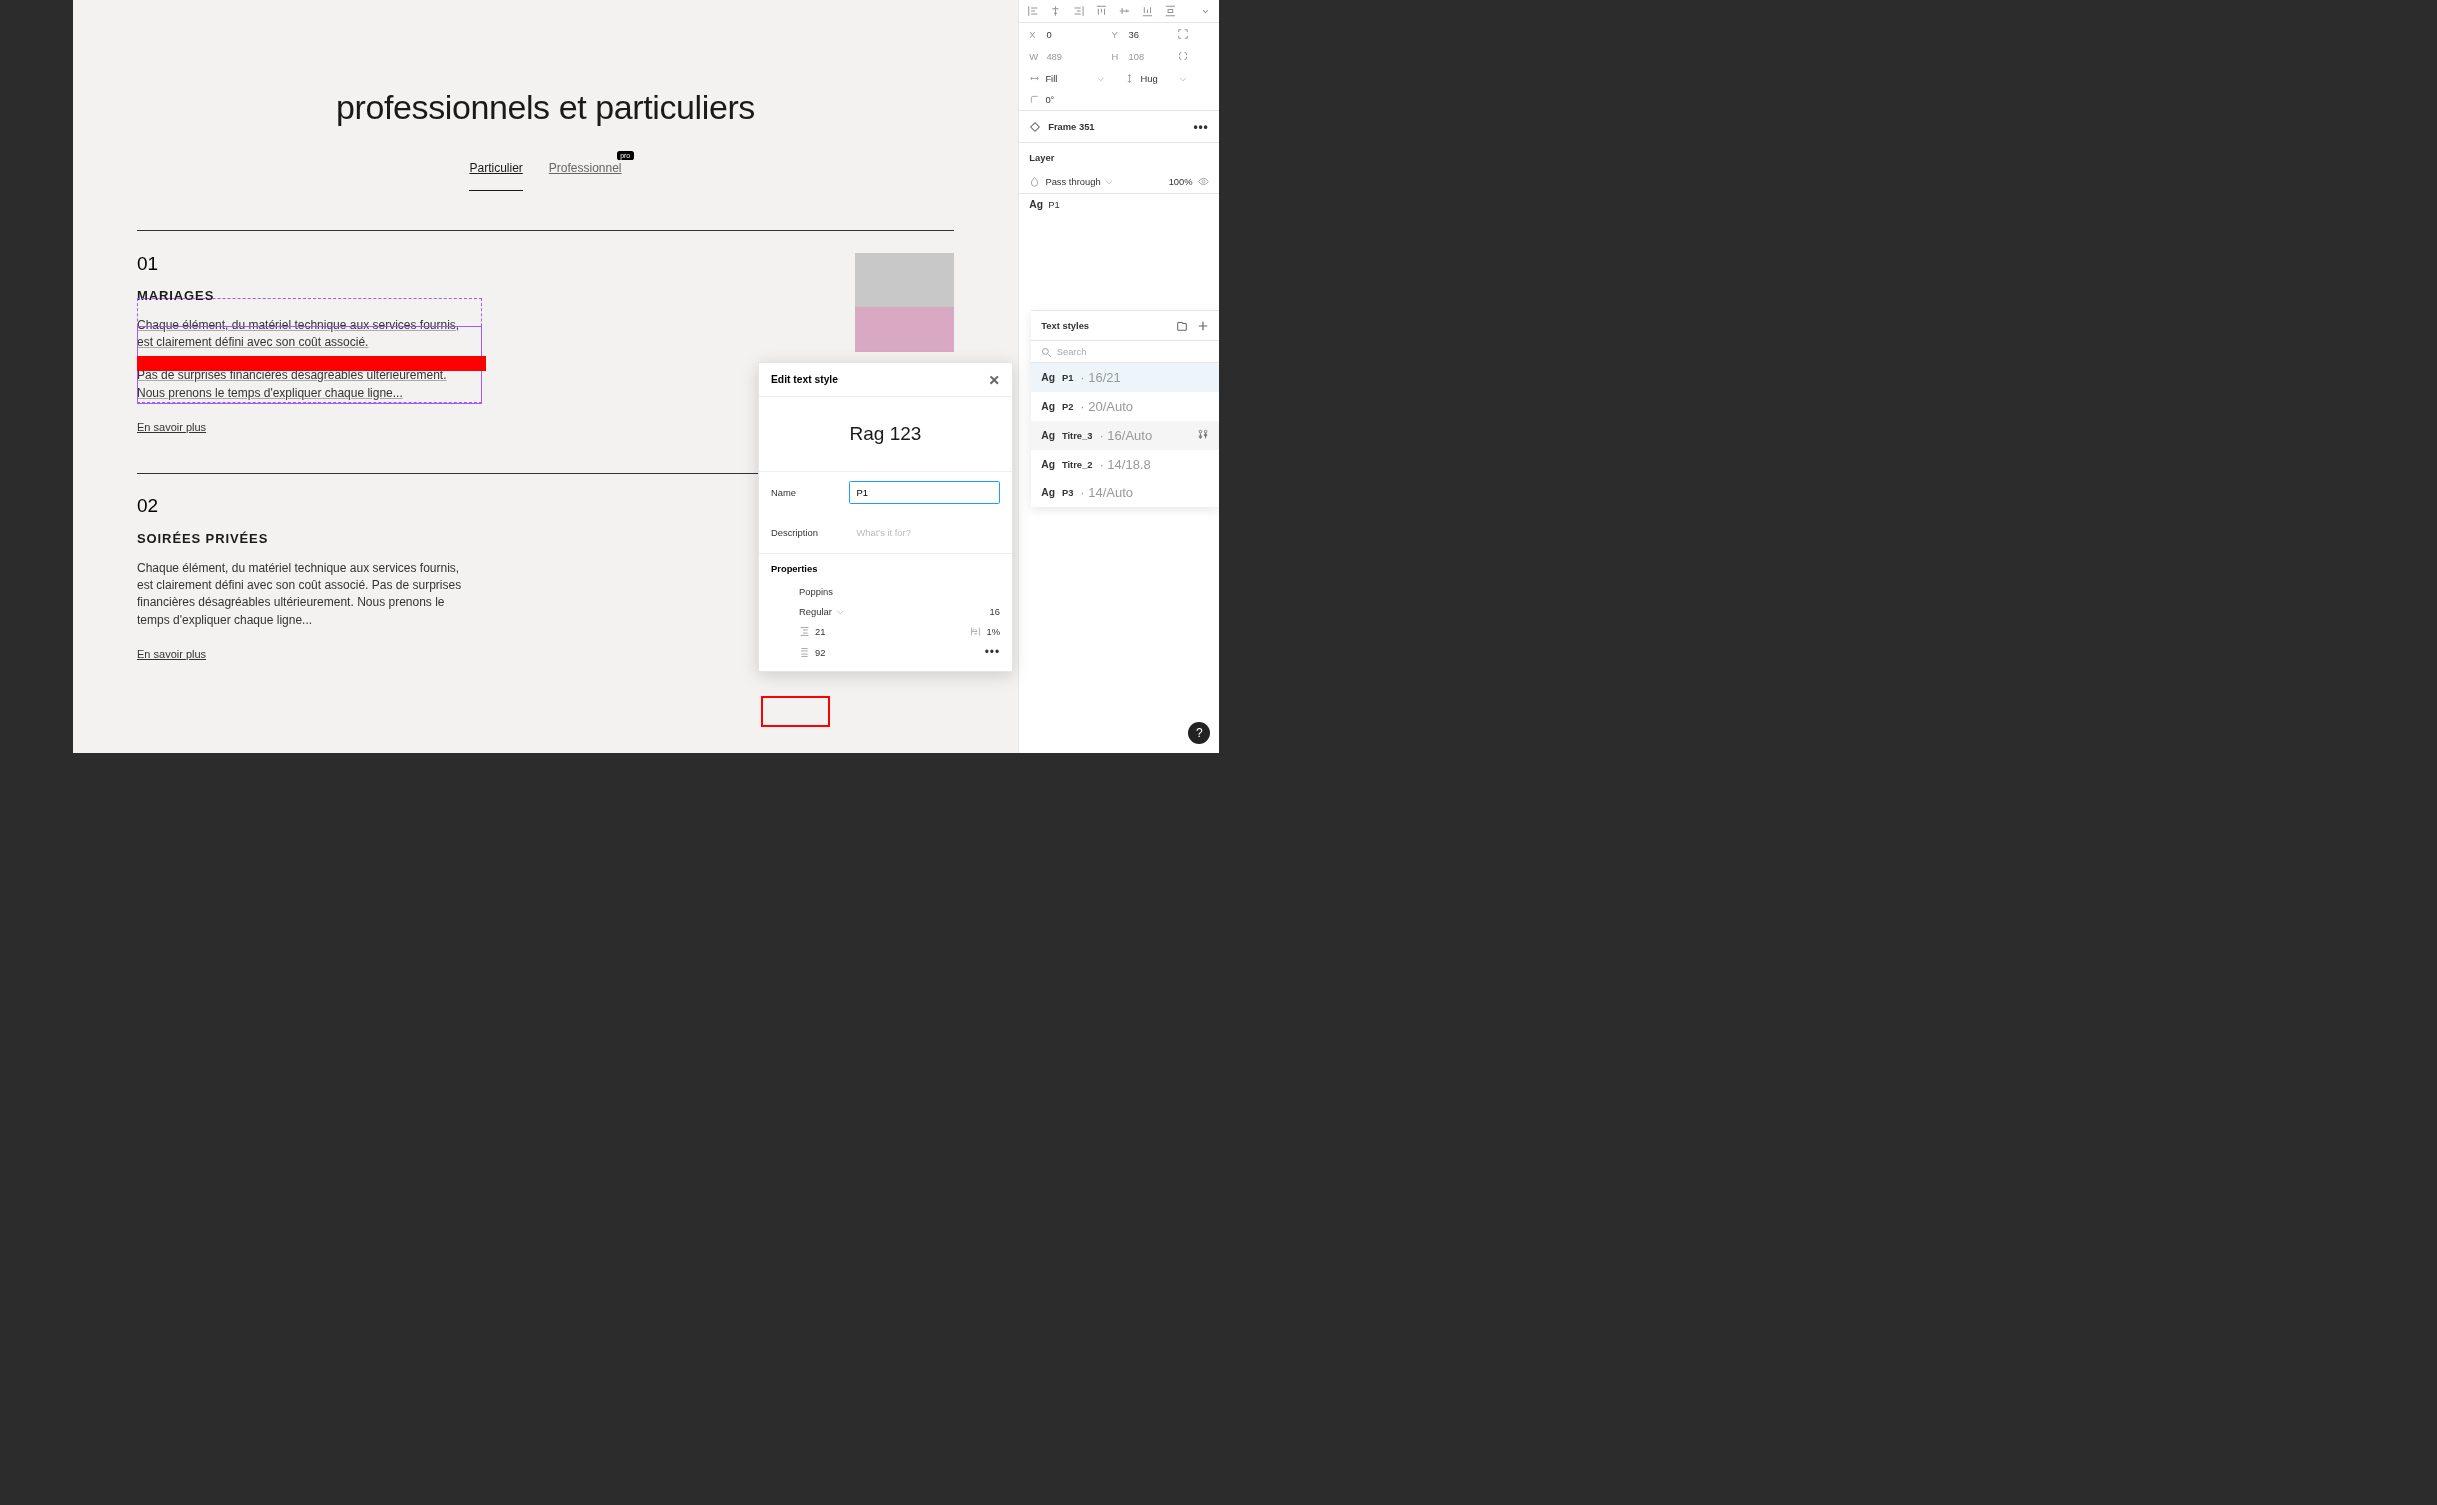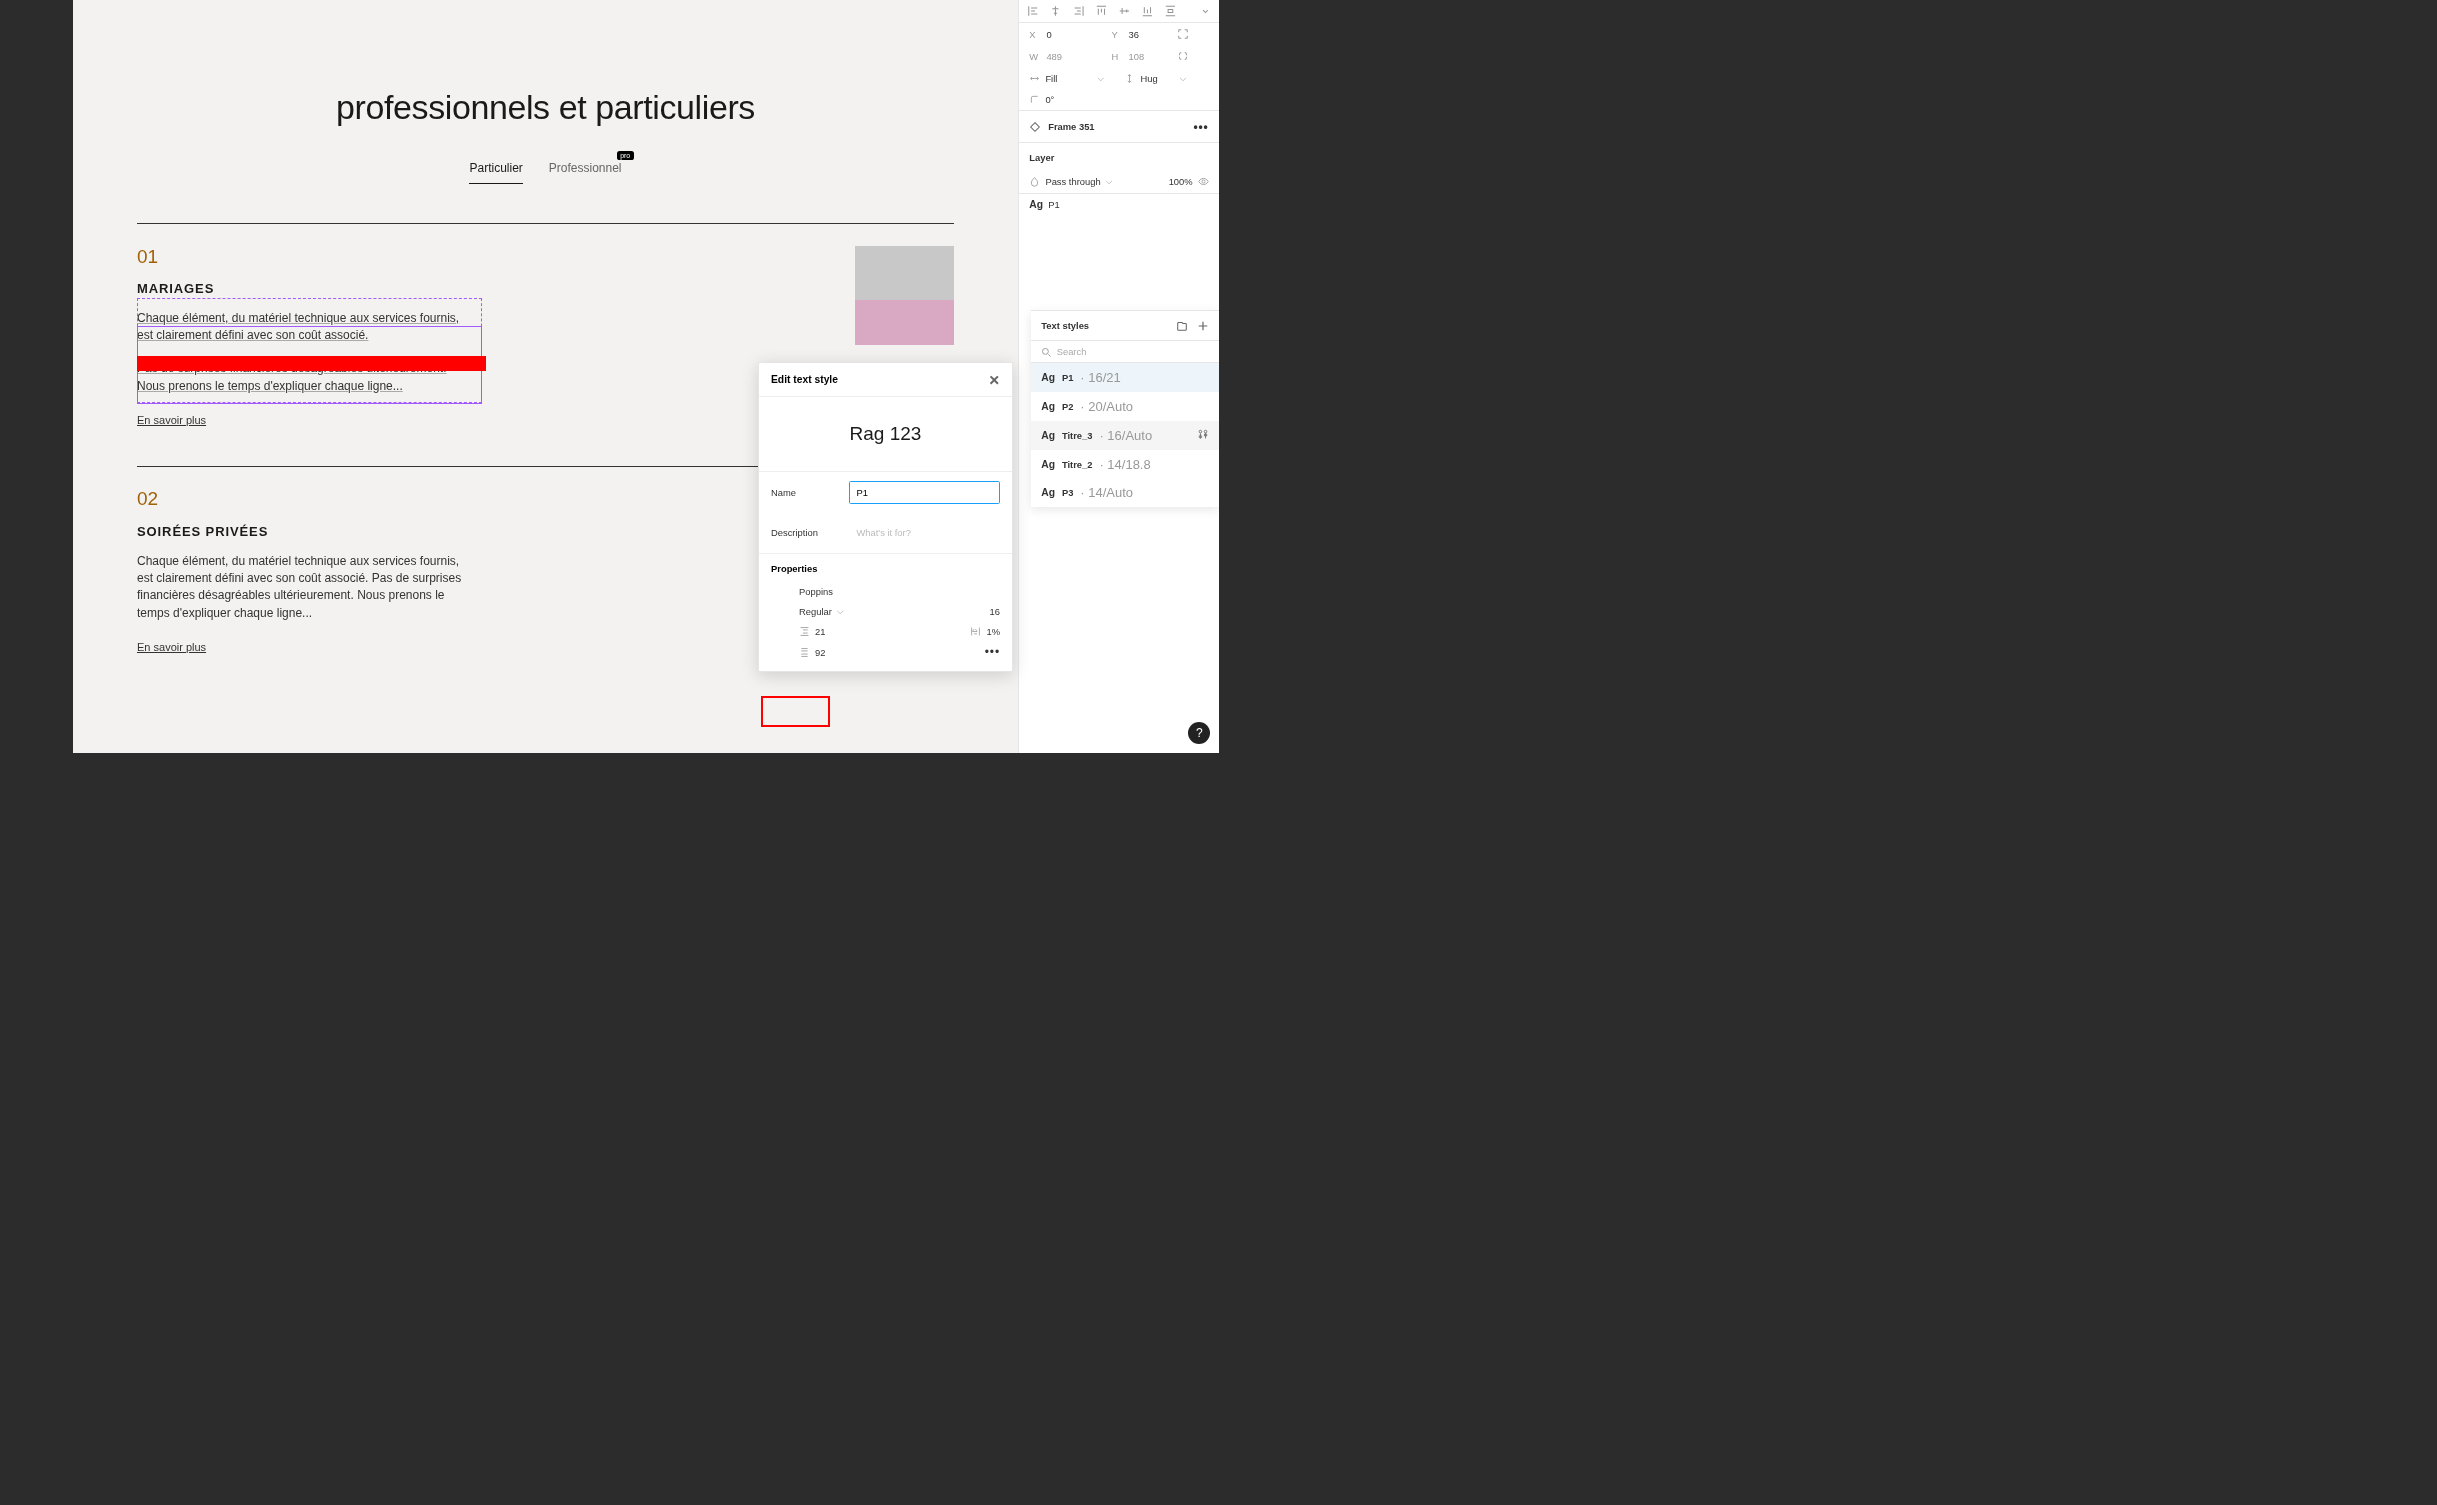--- a/index.html
+++ b/index.html
@@ -11,27 +11,27 @@
 
 .canvas { position: absolute; left: 73px; top: 0; right: 201px; height: 100%; background: #f3f2f0; overflow: hidden; }
 
 
 .right-panel { position: absolute; right: 0; top: 0; width: 201px; height: 100%; background: #fff; border-left: 0.9px solid #e6e6e6; font-size: 9.4px; color: #333; }
 
 
 .big-title { font-size: 34px; font-weight: 500; text-align: center; color: #1a1a1a; margin-top: 47px; line-height: 1.18; letter-spacing: -0.4px; }
 
 .tabs { display: flex; justify-content: center; gap: 26px; margin-top: 34px; }
-.tab { font-size: 12px; color: #666; padding-bottom: 8px; position: relative; }
+.tab { font-size: 12px; color: #666; padding-bottom: 15px; position: relative; text-decoration: underline; }
 .tab.active { color: #1a1a1a; border-bottom: 0.9px solid #1a1a1a; }
 .pro-badge { position: absolute; top: -10.3px; right: -12px; background: #000; color: #fff; font-size: 6.9px; padding: 0.9px 3.4px; border-radius: 2.6px; }
 
 .section { margin: 39px 64px 0 64px; padding-top: 21.4px; border-top: 0.9px solid #333; }
 .section:last-of-type { padding-bottom: 26px; }
-.section-num { font-size: 19px; font-weight: 400; color: #a16207; }
+.section-num { font-size: 19px; font-weight: 400; color: #000000; }
 .section-title { font-size: 13px; font-weight: 700; letter-spacing: 0.9px; color: #1a1a1a; margin-top: 13.7px; text-transform: uppercase; }
 .section-body { font-size: 12px; color: #333; margin-top: 13.7px; max-width: 334px; line-height: 1.45; }
 .section-link { font-size: 11px; color: #333; text-decoration: underline; margin-top: 19px; display: inline-block; }
 
 .sec1 { display: flex; justify-content: space-between; align-items: flex-start; }
 .sec1-left { flex: 1; }
 .sec1-img { width: 99px; height: 99px; background: linear-gradient(#c8c8c8 0%, #c8c8c8 55%, #d9a8c2 55%, #d9a8c2 100%); }
 
 
 .sel-dashed { position: absolute; border: 0.9px dashed #A259FF; }

